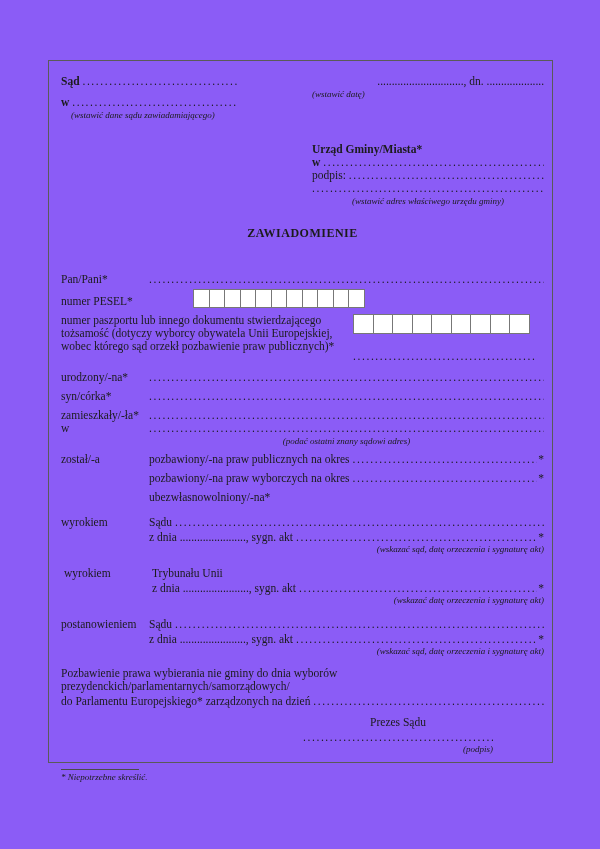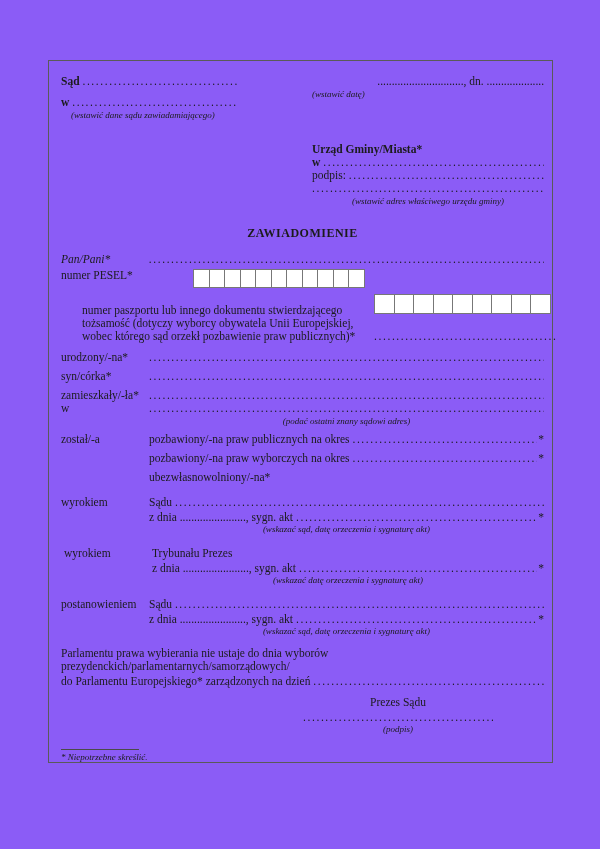--- a/index.html
+++ b/index.html
@@ -8,43 +8,43 @@
         font-size:11.5px;line-height:13px;}
   .form{position:absolute;left:48px;top:60px;width:505px;height:703px;
         border:1px solid #5a5a5a;box-sizing:border-box;padding:14px 8px 0 12px;}
   .b{font-weight:bold;}
   .line{display:flex;align-items:baseline;}
   .pre{flex-shrink:0;white-space:pre;}
   .dots{flex:1 1 auto;overflow:hidden;white-space:nowrap;letter-spacing:1.6px;min-width:0;}
   .dotsblock{display:block;overflow:hidden;white-space:nowrap;letter-spacing:1.6px;}
   .star{flex-shrink:0;padding-left:1px;}
   .cap{font-style:italic;font-size:9px;line-height:11px;}
-  .capcenter{text-align:center;}
+  .capcenter{text-align:right;}
   .row{display:flex;align-items:baseline;}
   .lbl{width:88px;flex-shrink:0;}
   .col{flex:1;min-width:0;}
   .mt2{margin-top:2px;} .mt3{margin-top:3px;} .mt6{margin-top:6px;} .mt8{margin-top:8px;}
-  .mt10{margin-top:10px;} .mt12{margin-top:12px;} .mt16{margin-top:12px;font-style:italic;}
+  .mt10{margin-top:10px;} .mt12{margin-top:12px;} .mt16{margin-top:32px;}
   .hdr{display:flex;justify-content:space-between;align-items:flex-start;}
   .hdr-left{width:176px;}
   .hdr-left .cap{text-align:left;padding-left:10px;margin-top:1px;}
   .hdr-right{width:232px;}
   .hdr-right .dateline{white-space:nowrap;overflow:hidden;text-align:right;}
   .hdr-right .cap{padding-right:26px;margin-top:1px;}
   .recipient{width:232px;margin-left:auto;margin-top:22px;}
   .recipient .cap{text-align:center;margin-top:1px;}
   .title{text-align:center;font-weight:bold;font-size:12px;line-height:16px;
          letter-spacing:.5px;margin-top:18px;}
   .boxes{display:inline-flex;flex-shrink:0;}
   .box{border:1px solid #777;margin-left:-1px;box-sizing:border-box;background:#fff;}
   .boxes.pesel .box{width:16.5px;height:19px;}
   .boxes.passport .box{width:20.5px;height:20px;}
   .box:first-child{margin-left:0;}
-  .pesel-row{display:flex;align-items:flex-start;gap:44px;}
-  .passport-row{display:flex;align-items:flex-end;margin-left:21px;}
+  .pesel-row{display:flex;align-items:flex-end;gap:44px;}
+  .passport-row{display:flex;align-items:flex-start;}
   .passport-text{width:288px;flex-shrink:0;}
   .passport-right{flex:1;min-width:0;padding-left:4px;}
   .pline{width:182px;margin-top:13px;}
   .capcol{margin-left:88px;text-align:center;margin-top:1px;}
   .ind{padding-left:3px;}
   .sig{width:190px;margin-left:auto;margin-right:51px;margin-top:8px;text-align:center;}
   .sig .dotsblock{margin-top:2px;}
   .footrule{width:78px;border-top:1px solid #4a4a4a;margin-top:14px;}
   .footnote-text{margin-top:2px;}
 </style>
@@ -182,21 +182,21 @@
           <span class="star">*</span>
         </div>
         <div class="cap capcenter">(wskazać sąd, datę orzeczenia i sygnaturę akt)</div>
       </div>
     </div>
 
     <div class="row mt12">
       <span class="lbl ind">wyrokiem</span>
       <div class="col">
         <div class="line">
-          <span class="pre">Trybunału Prezes</span>
+          <span class="pre">Trybunału Unii</span>
         </div>
         <div class="line mt2">
           <span class="pre">z dnia ......................., sygn. akt </span>
           <span class="dots">....................................................................................................................................................................................</span>
           <span class="star">*</span>
         </div>
         <div class="cap capcenter">(wskazać datę orzeczenia i sygnaturę akt)</div>
       </div>
     </div>
 
@@ -210,21 +210,21 @@
         <div class="line mt2">
           <span class="pre">z dnia ......................., sygn. akt </span>
           <span class="dots">....................................................................................................................................................................................</span>
           <span class="star">*</span>
         </div>
         <div class="cap capcenter">(wskazać sąd, datę orzeczenia i sygnaturę akt)</div>
       </div>
     </div>
 
     <div class="mt10">
-      <div>Parlamentu prawa wybierania nie ustaje do dnia wyborów prezydenckich/parlamentarnych/samorządowych/</div>
+      <div>Pozbawienie prawa wybierania nie gminy do dnia wyborów prezydenckich/parlamentarnych/samorządowych/</div>
       <div class="line mt2">
         <span class="pre">do Parlamentu Europejskiego* zarządzonych na dzień </span>
         <span class="dots">....................................................................................................................................................................................</span>
       </div>
     </div>
 
     <div class="sig">
       <div>Prezes Sądu</div>
       <div class="dotsblock">....................................................................................................................................................................................</div>
       <div class="cap capcenter">(podpis)</div>

